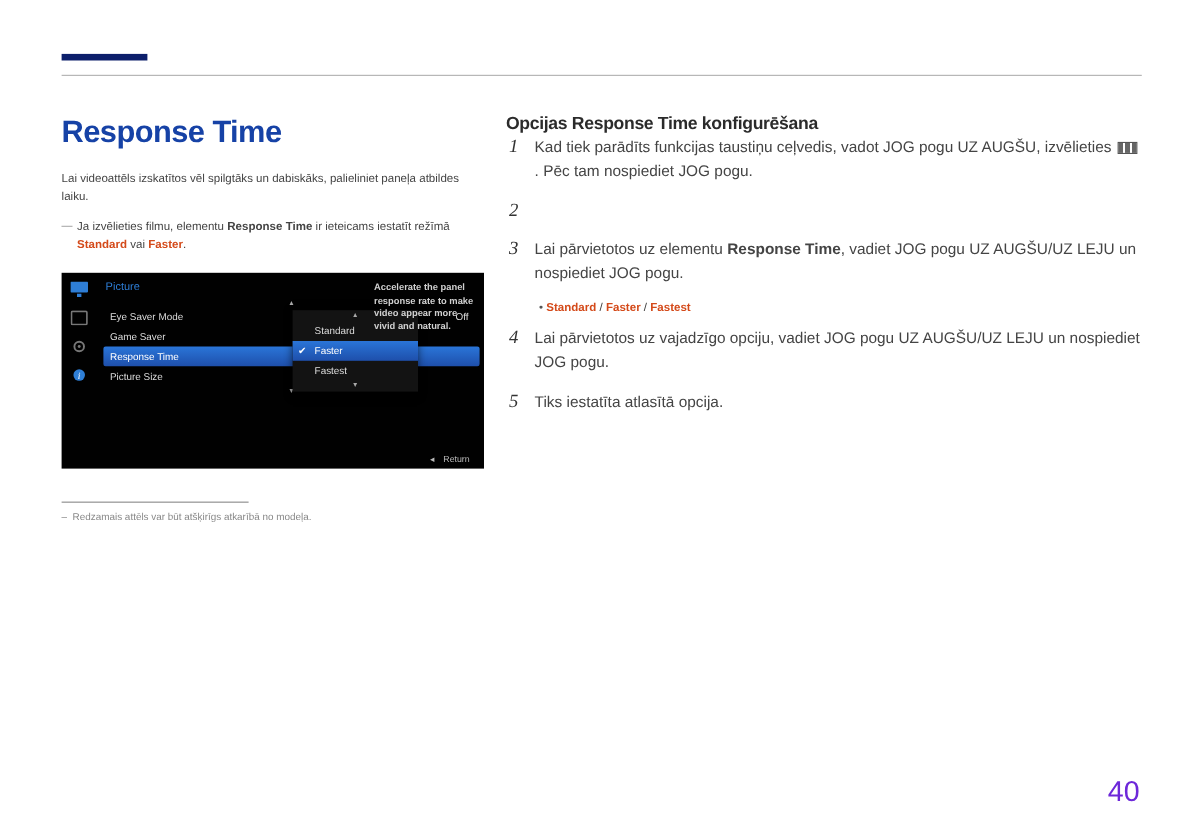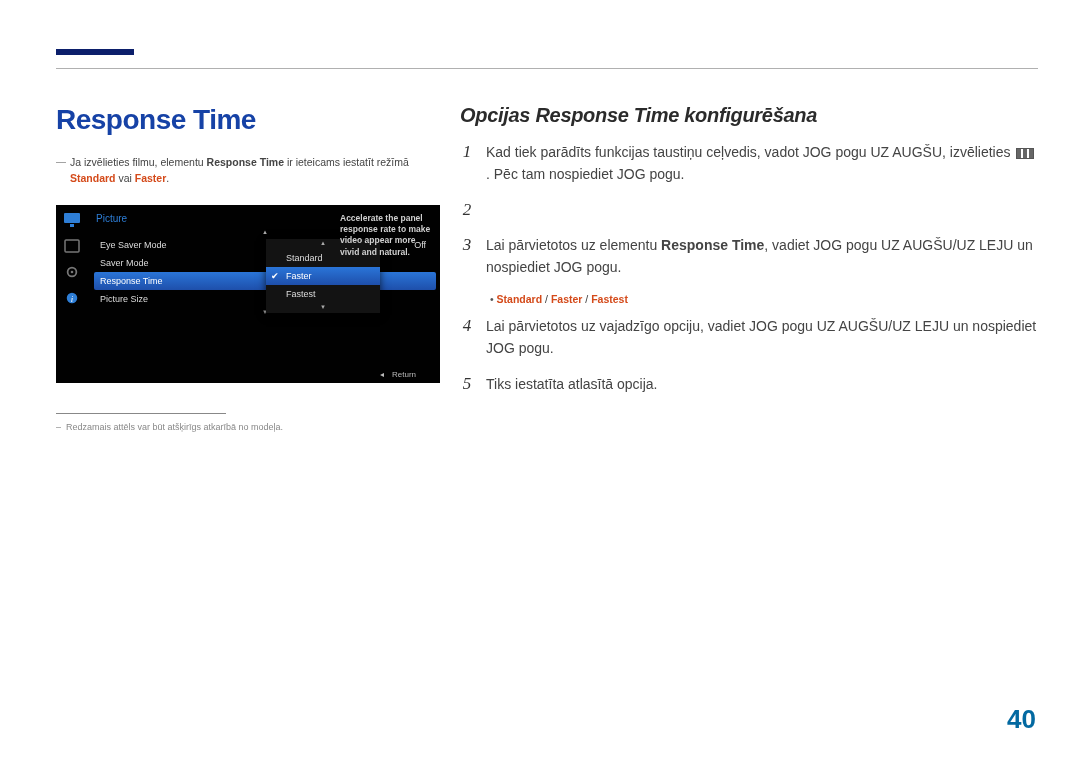--- a/index.html
+++ b/index.html
@@ -25,22 +25,22 @@
       left: 56px;
       width: 78px;
       height: 6px;
       background: #0c1f6b;
     }
     .page-number {
       position: absolute;
       right: 44px;
       bottom: 28px;
       font-size: 26px;
-      color: #0369a1;
-      font-weight: 700;
+      color: #6d28d9;
+      font-weight: 400;
     }
     
     .content {
       position: absolute;
       top: 104px;
       left: 56px;
       right: 42px;
       display: flex;
       gap: 20px;
     }
@@ -130,39 +130,37 @@
     .osd-sub .opt.sel::before {
       content: '✔';
       position: absolute; left: 5px; font-size: 9px; color: #fff;
     }
     .osd-desc {
       position: absolute;
       right: 8px; top: 8px; width: 92px;
       font-size: 8.5px; line-height: 1.35; color: #d0d0d0; font-weight: bold;
     }
     .osd-ret {
-      position: absolute; right: 24px; bottom: 4px;
+      position: absolute; right: 13px; bottom: 4px;
       font-size: 8px; color: #bababa;
     }
     .osd-ret::before { content: '◂'; margin-right: 8px; color: #bababa; }
 
     .footnote-rule { margin-top: 30px; width: 170px; border-top: 0.5px solid #888; }
     .footnote {
       margin-top: 8px; font-size: 9px; color: #888; padding-left: 10px; position: relative;
     }
     .footnote::before { content: '–'; position: absolute; left: 0; top: 0; }
 
     
     .h2 {
-      font-size: 20px;
+      font-size: 16px;
       font-weight: 700;
       color: #2b2b2b;
-      margin-bottom: 14px;
       letter-spacing: -0.3px;
-      font-style: italic;
     }
     .step { display: flex; gap: 12px; margin-bottom: 14px; align-items: baseline; }
     .step-num {
       font-family: Georgia, 'Times New Roman', serif;
       font-style: italic;
       font-size: 17px;
       color: #333;
       width: 14px;
       text-align: center;
       flex: none;
@@ -182,20 +180,21 @@
 </head>
 <body>
 
 <div class="top-bar-accent"></div>
 <div class="top-divider"></div>
 
 <div class="content">
 
   <div class="col-left">
     <div class="h1">Response Time</div>
+    <div class="p-body">Lai videoattēls izskatītos vēl spilgtāks un dabiskāks, palieliniet paneļa atbildes laiku.</div>
     <div class="p-dash">
       <span>Ja izvēlieties filmu, elementu </span><span class="bold-b">Response Time</span><span> ir ieteicams iestatīt režīmā </span><span class="bold-r">Standard</span><span> vai </span><span class="bold-r">Faster</span><span>.</span>
     </div>
 
     <div class="osd">
       <div class="osd-rail">
         <svg class="rail-ic" viewBox="0 0 16 14">
             <rect x="0" y="0" width="16" height="10" rx="1" fill="#2e7ed6"></rect>
             <rect x="6" y="11" width="4" height="3" fill="#2e7ed6"></rect>
           </svg>
@@ -212,21 +211,21 @@
           </svg>
       </div>
       <div class="osd-main">
         <div class="osd-title">Picture</div>
         <div class="osd-scroll">▴</div>
         <div class="osd-row">
           <span>Eye Saver Mode</span>
           <span>Off</span>
         </div>
         <div class="osd-row">
-          <span>Saver Mode</span>
+          <span>Game Saver</span>
         </div>
         <div class="osd-row sel">
           <span>Response Time</span>
         </div>
         <div class="osd-row">
           <span>Picture Size</span>
         </div>
         <div class="osd-scroll">▾</div>
       </div>
 

